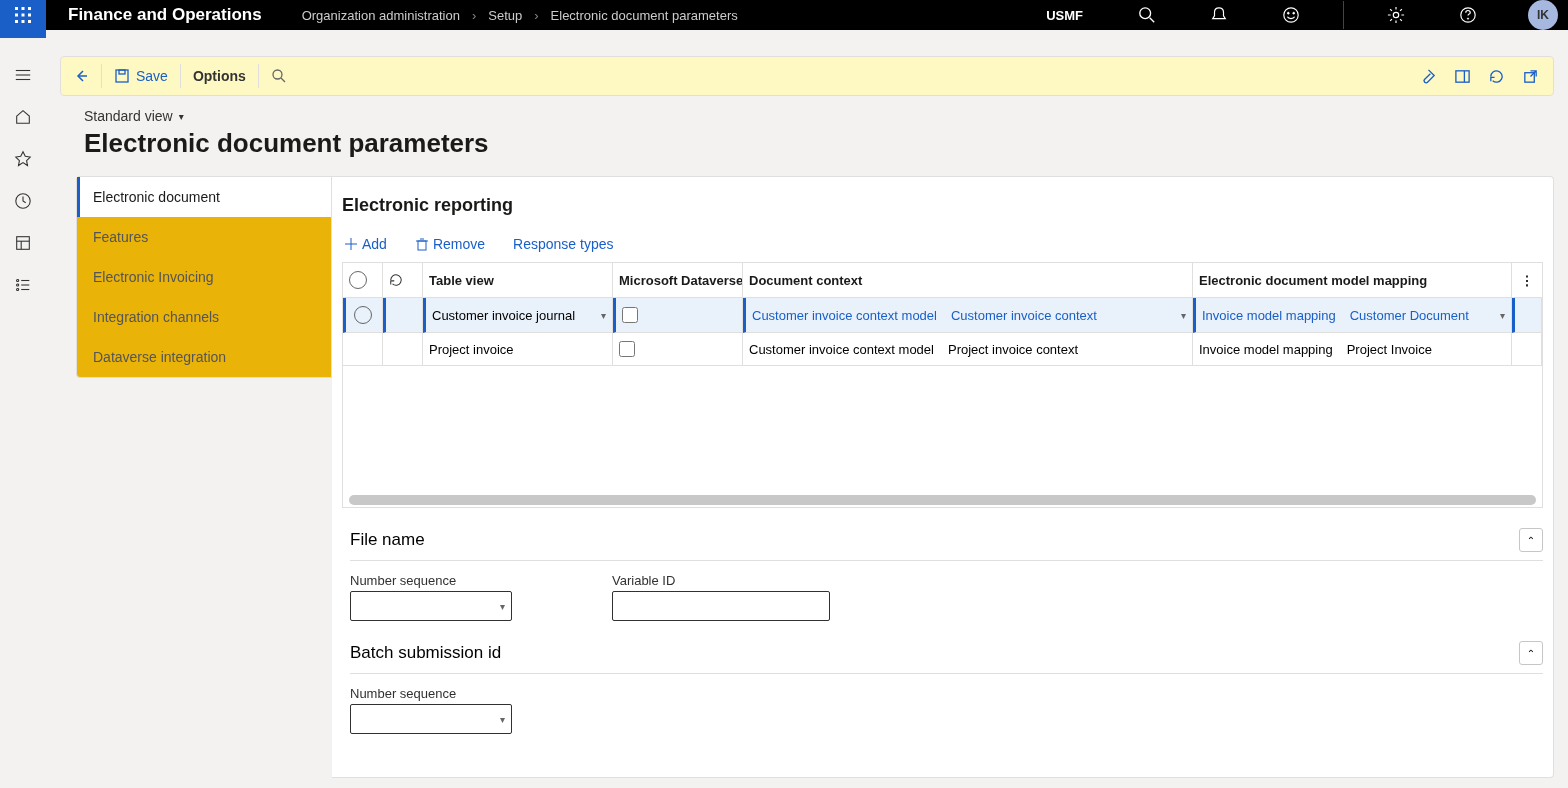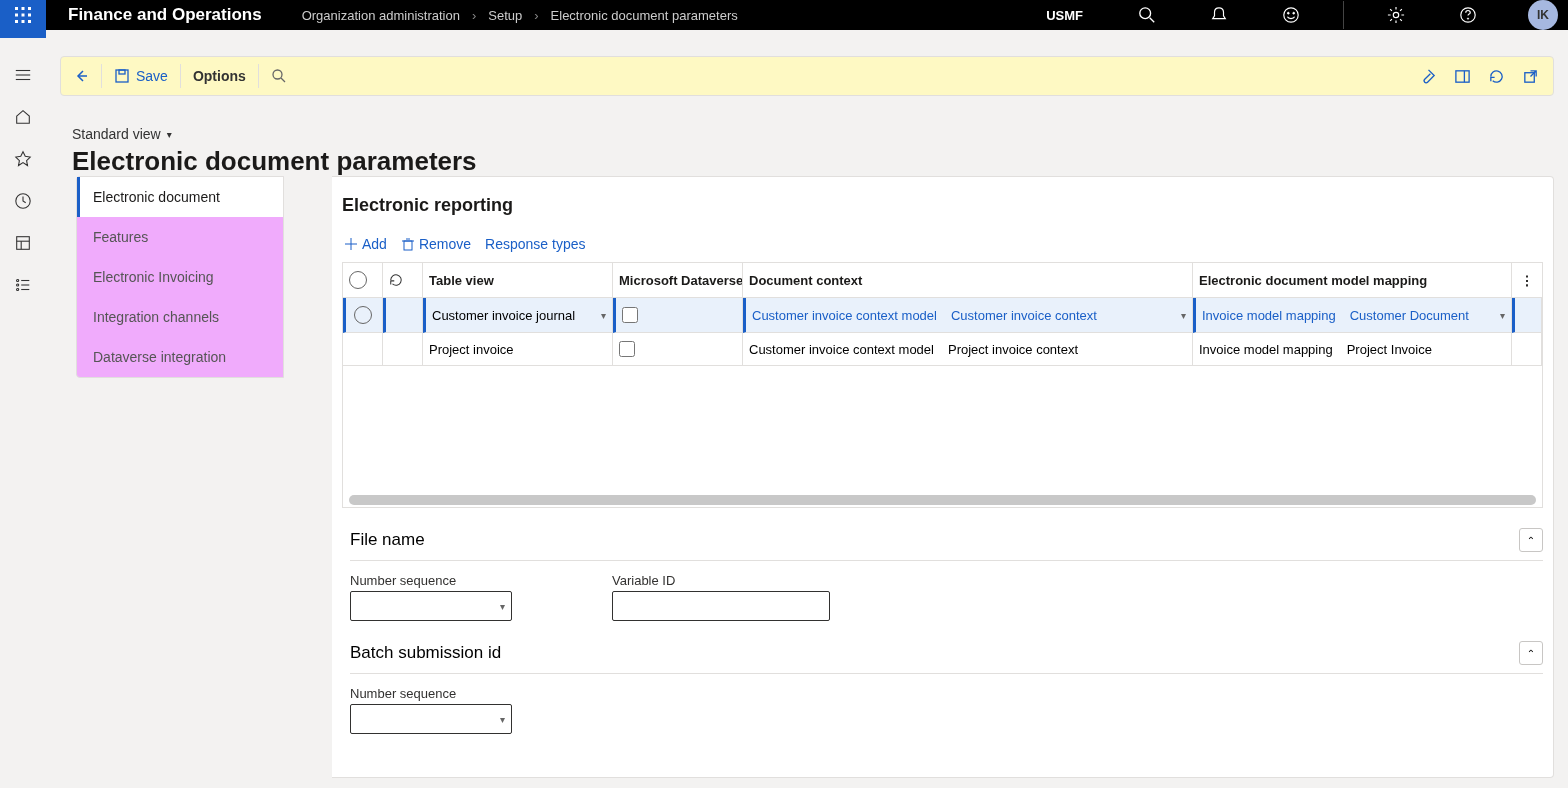--- a/index.html
+++ b/index.html
@@ -28,34 +28,34 @@
 .action-bar { position: absolute; left: 60px; right: 14px; top: 56px; height: 40px; background: #fef9c3; border: 1px solid #e1dfdd; border-radius: 4px; display: flex; align-items: center; }
 .ab-btn { height: 100%; padding: 0 12px; display: flex; align-items: center; gap: 6px; font-size: 14px; color: #333; cursor: pointer; }
 .ab-btn.save { color: #1a5fc7; }
 .ab-btn svg { width: 16px; height: 16px; }
 .ab-sep { width: 1px; height: 24px; background: #e1dfdd; }
 .ab-right { margin-left: auto; display: flex; align-items: center; padding-right: 6px; }
 .ab-right .ab-ic { width: 34px; height: 32px; display: flex; align-items: center; justify-content: center; cursor: pointer; }
 .ab-right svg { width: 17px; height: 17px; stroke: #1a5fc7; fill: none; stroke-width: 1.4; }
 
 
-.page-head { position: absolute; left: 72px; top: 108px; margin-top: 18px; }
+.page-head { position: absolute; left: 84px; top: 108px; }
 .std-view { font-size: 14px; color: #333; display: flex; align-items: center; gap: 6px; cursor: pointer; }
 .page-title { font-size: 26px; font-weight: 600; color: #1b1a19; margin-top: 4px; }
 
 
-.vnav { position: absolute; left: 76px; top: 176px; width: 208px; background: #f0abfc; border: 1px solid #e1dfdd; border-radius: 4px 0 0 4px; }
+.vnav { position: absolute; left: 76px; top: 176px; width: 256px; background: #eab308; border: 1px solid #e1dfdd; border-radius: 4px 0 0 4px; }
 .vnav-item { padding: 12px 16px; font-size: 14px; color: #555; cursor: pointer; }
 .vnav-item.active { background: #fff; color: #1b1a19; border-left: 3px solid #1a5fc7; padding-left: 13px; }
 
 
 .content { position: absolute; left: 332px; right: 14px; top: 176px; bottom: 10px; background: #fff; border: 1px solid #e1dfdd; border-left: none; border-radius: 0 4px 4px 0; overflow: hidden; }
 .content-inner { padding: 18px 0 0 0; overflow-y: auto; height: 100%; }
 .section-title { font-size: 18px; font-weight: 600; padding: 0 0 14px 10px; color: #1b1a19; }
-.grid-actions { display: flex; align-items: flex-end; gap: 14px; padding: 6px 0 10px 12px; }
+.grid-actions { display: flex; align-items: flex-end; gap: 28px; padding: 6px 0 10px 12px; }
 .grid-actions .ga { color: #1a5fc7; font-size: 14px; display: flex; align-items: center; gap: 4px; cursor: pointer; }
 .grid-actions svg { width: 14px; height: 14px; }
 
 
 .grid-wrap { border: 1px solid #e1dfdd; margin: 0 10px 0 10px; height: 246px; overflow: auto; position: relative; }
 .grid { display: grid; grid-template-columns: 40px 40px 190px 130px 450px 1fr 30px; font-size: 13px; }
 .gh, .gc { border-right: 1px solid #e1dfdd; border-bottom: 1px solid #e1dfdd; padding: 8px 6px; display: flex; align-items: center; min-height: 32px; }
 .gh { font-weight: 600; background: #fff; color: #1b1a19; white-space: nowrap; overflow: hidden; text-overflow: ellipsis; }
 .gh.menu { justify-content: center; border-right: none; }
 .gc.sel { justify-content: center; }

